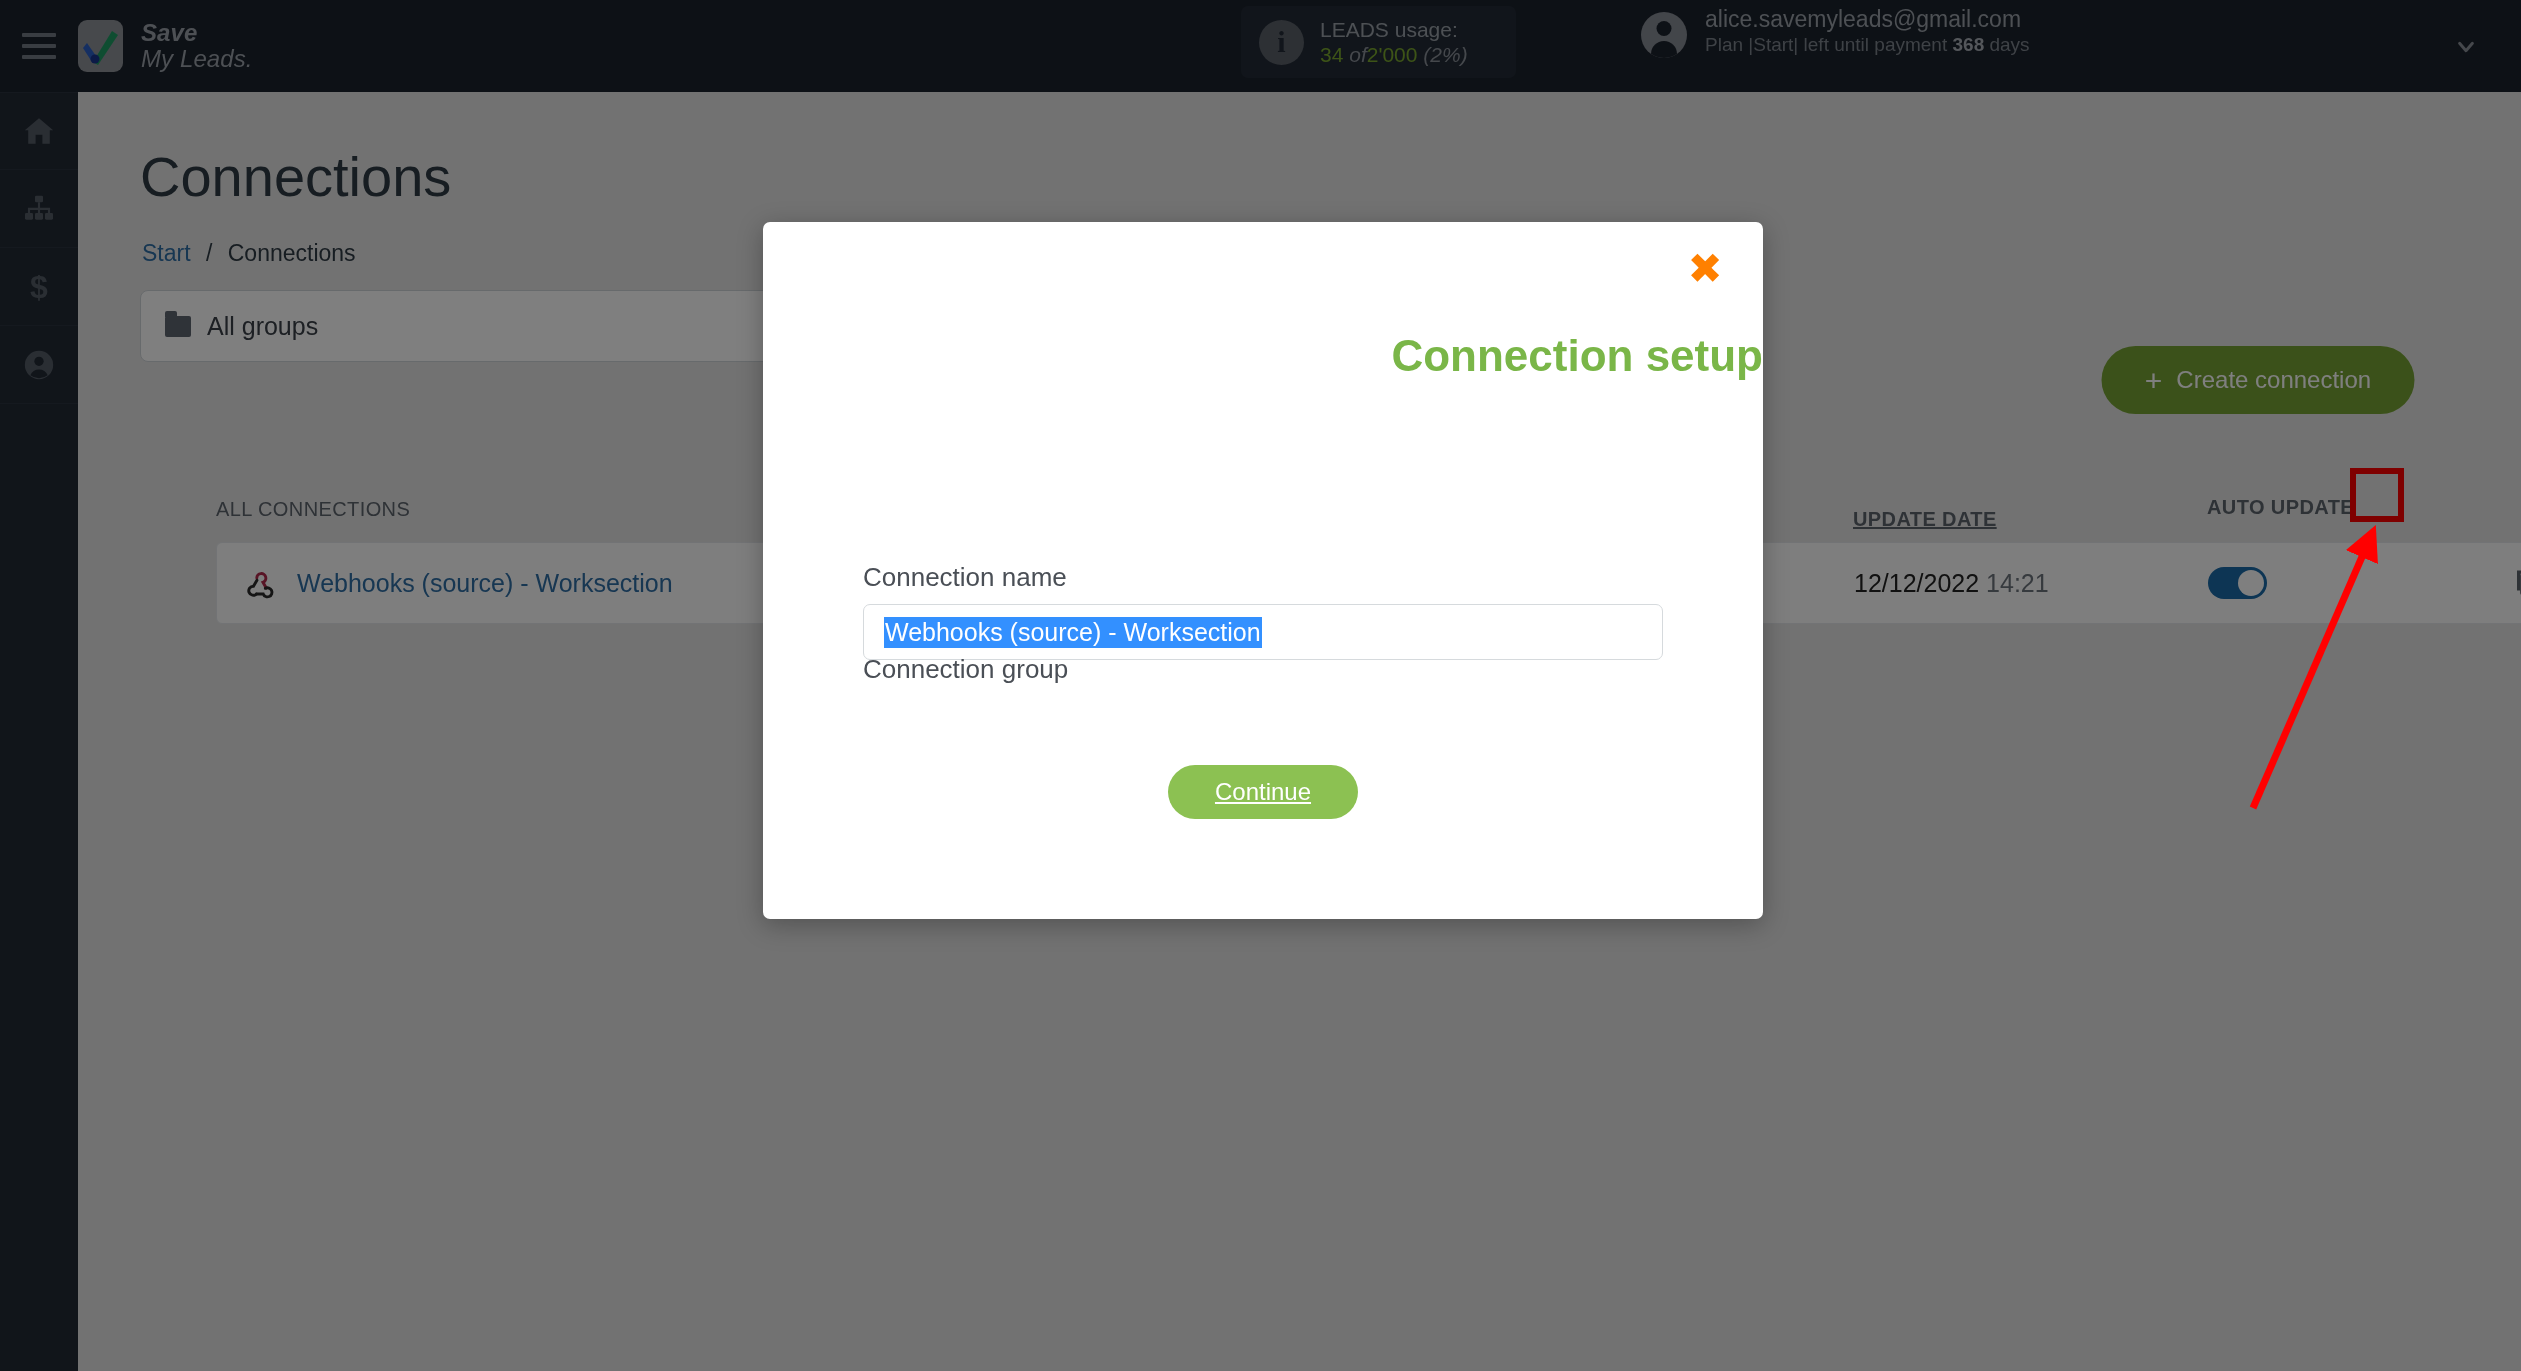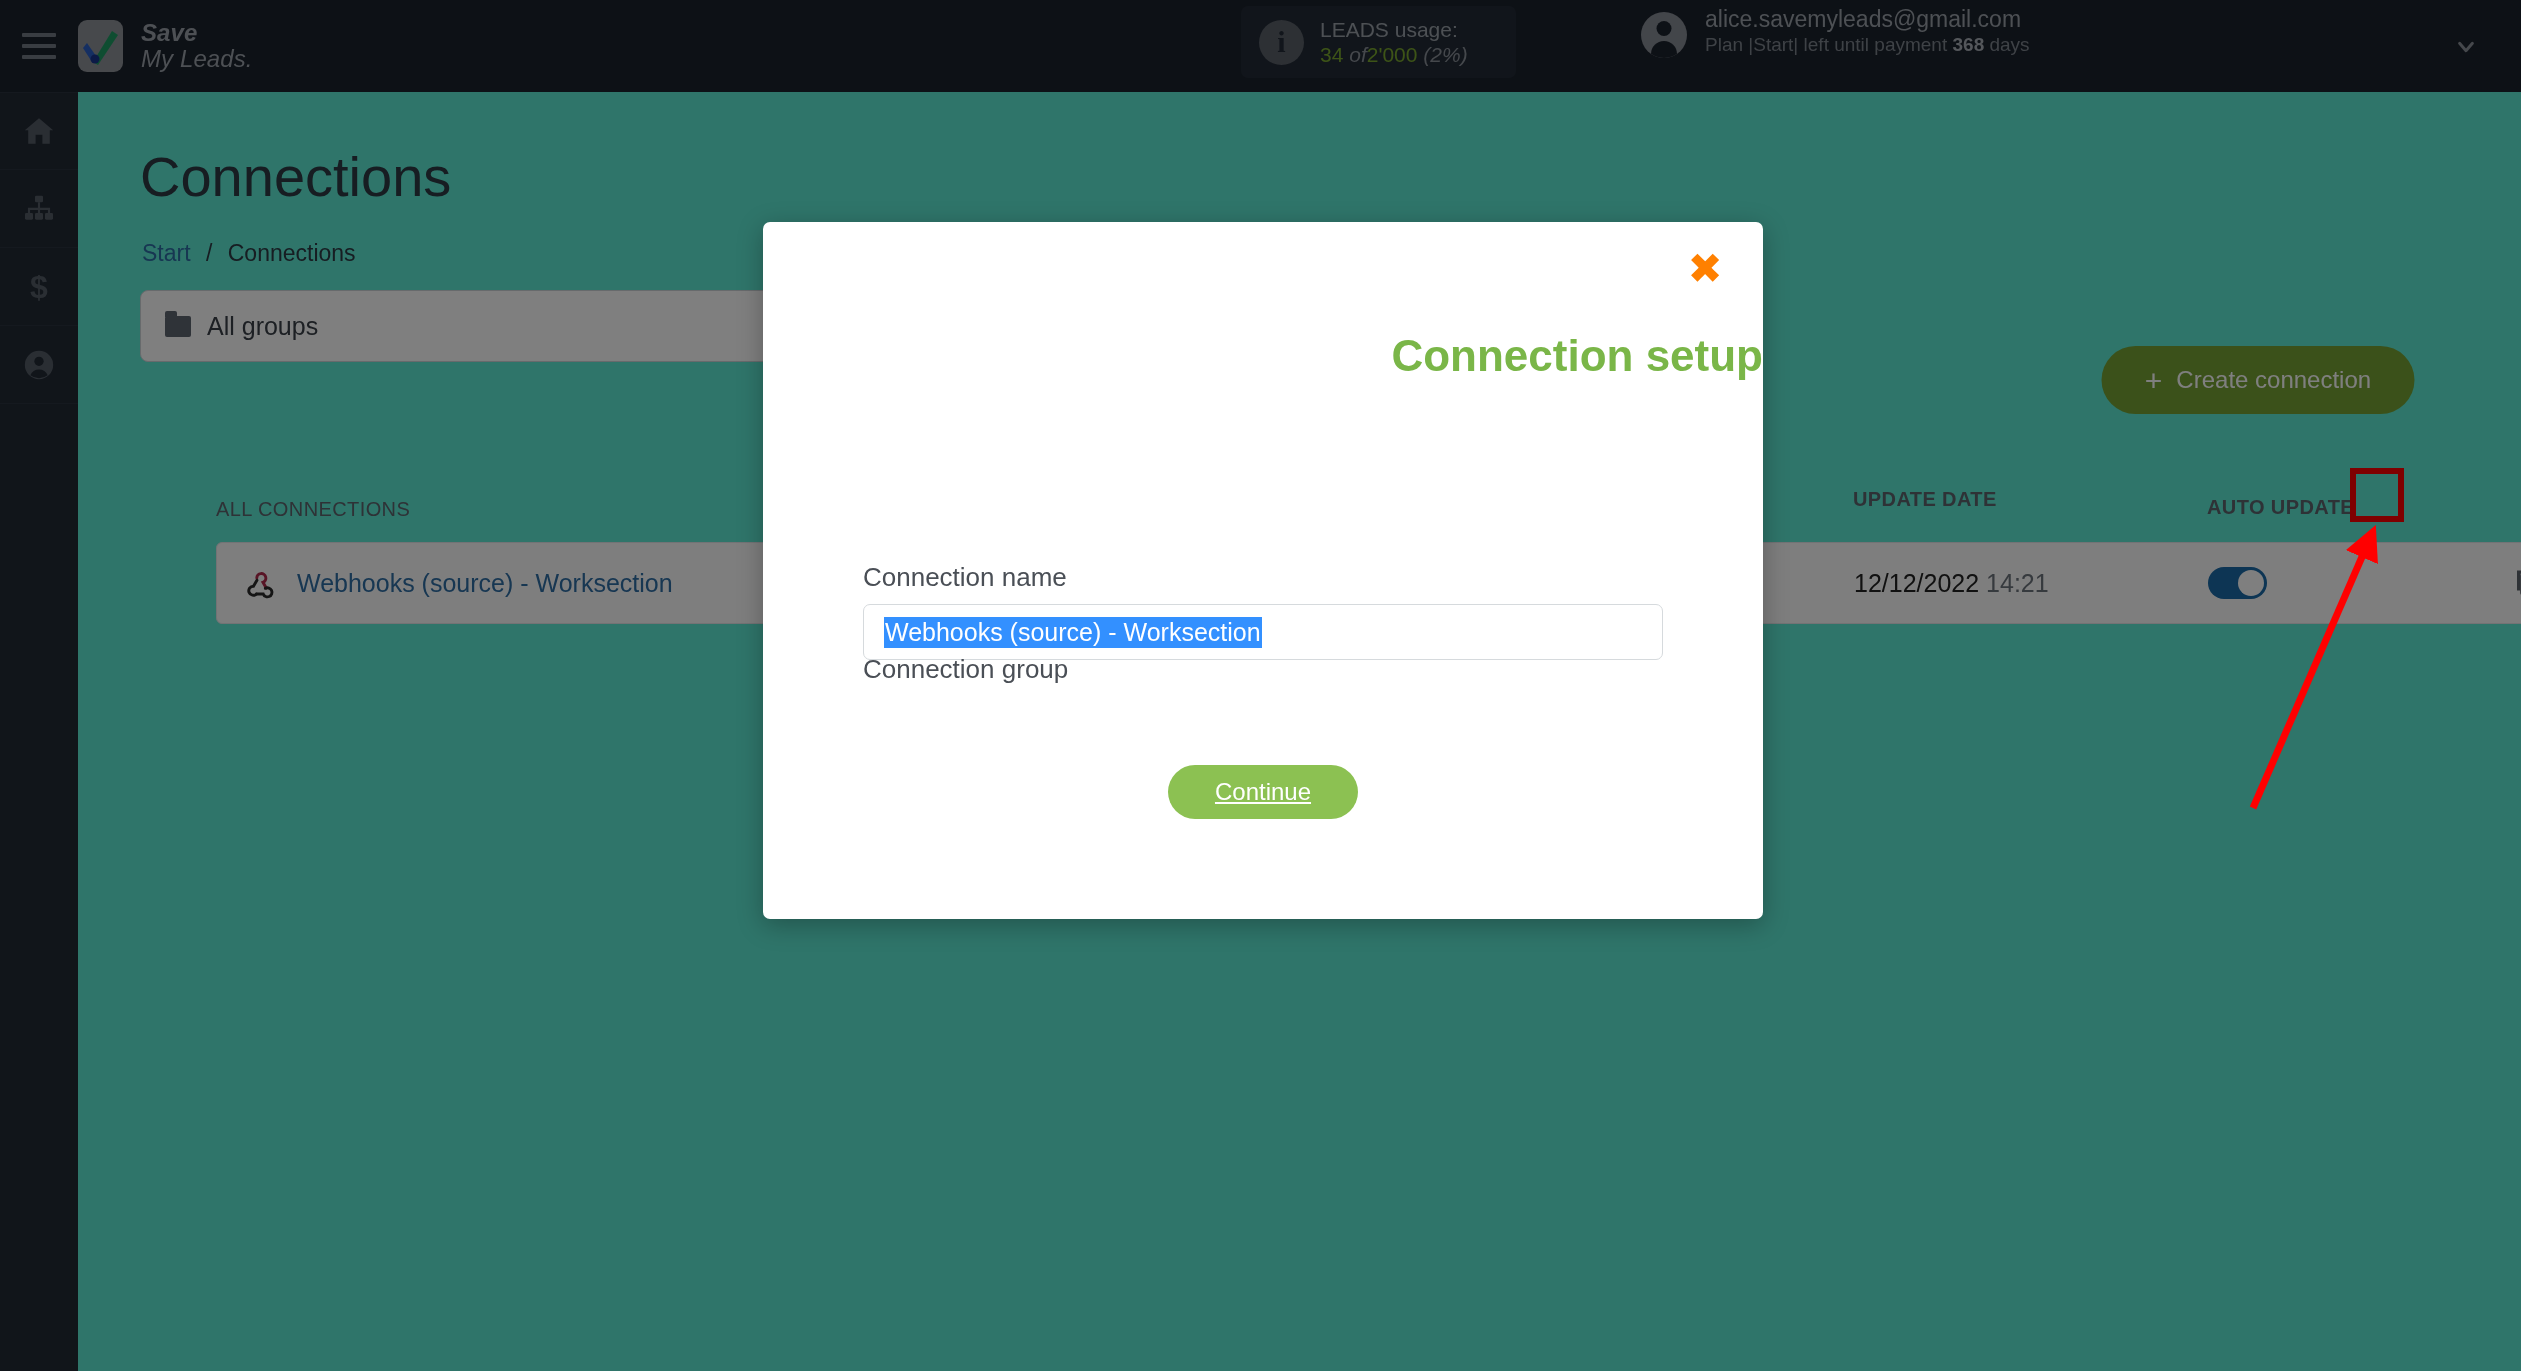--- a/index.html
+++ b/index.html
@@ -83,21 +83,21 @@
     background: #222a35;
   }
   .rail-item {
     height: 78px; border-bottom: 1px solid #2b333e;
     display: flex; align-items: center; justify-content: center; cursor: pointer;
   }
   .rail-item:first-child { border-top: 1px solid #2b333e; }
   .rail-item svg { fill: #555d67; }
 
   
-  #content { position: absolute; left: 78px; top: 92px; right: 0; bottom: 0; background: #5eead4; padding: 16px; }
+  #content { position: absolute; left: 78px; top: 92px; right: 0; bottom: 0; background: #e5e5e5; padding: 16px; }
   #page-title {
     position: absolute; left: 62px; top: 52px;
     font-size: 56px; color: #2e3a44; font-weight: 400;
   }
   #breadcrumb {
     position: absolute; left: 64px; top: 148px; font-size: 23px; color: #2e3a44;
   }
   #breadcrumb .crumb-link { color: #2f6ea5; cursor:pointer; }
   #breadcrumb .sep { color: #2e3a44; margin: 0 9px; }
 
@@ -120,22 +120,22 @@
     justify-content: center; gap: 14px; cursor: pointer; border: none;
     font-family: "Liberation Sans", sans-serif;
   }
   #create-btn .plus { font-size: 30px; line-height: 0; position: relative; top: 1px; }
 
   #all-conn-label {
     position: absolute; left: 138px; top: 406px;
     font-size: 20px; font-weight: 400; color: #5d646d; letter-spacing: .4px;
   }
   #col-update {
-    position: absolute; left: 1775px; top: 396px;
-    font-size: 20px; font-weight: 700; color: #5d646d; letter-spacing: .4px;
+    position: absolute; left: 1775px; top: 416px;
+    font-size: 20px; font-weight: 700; color: #5d646d; letter-spacing: .4px; text-decoration: underline;
   }
   #col-auto {
     position: absolute; left: 2129px; top: 404px;
     font-size: 20px; font-weight: 700; color: #5d646d; letter-spacing: .4px;
   }
 
   #conn-row {
     position: absolute; left: 138px; top: 450px; width: 2318px; height: 82px;
     background: #fcfcfc; border: 1px solid #e4e7ea; border-radius: 6px;
   }

